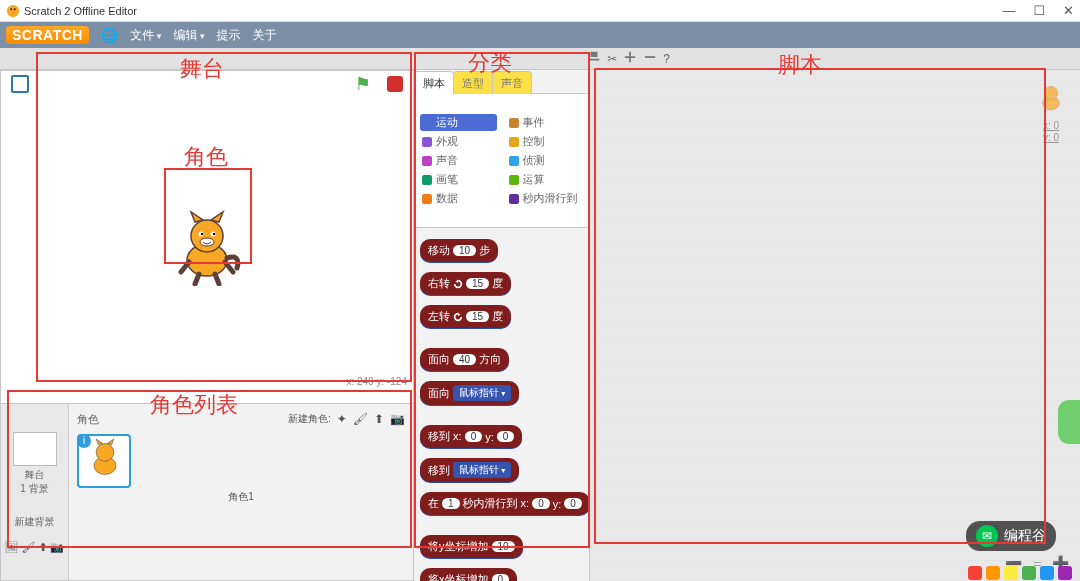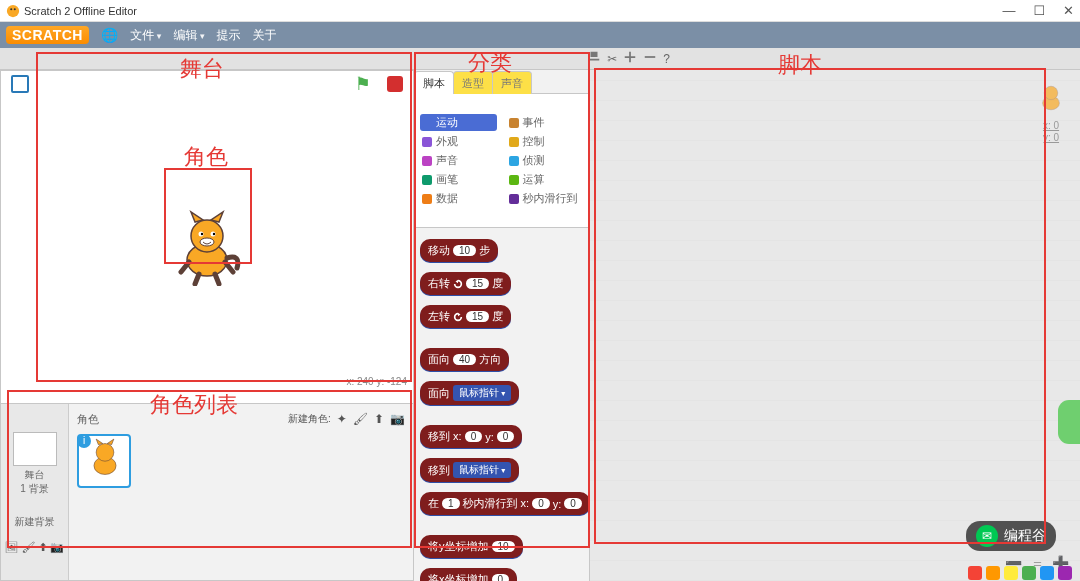--- a/index.html
+++ b/index.html
@@ -173,20 +173,21 @@
         </div>
         <div class="sprite-thumb">
           <div class="info">i</div>
           <svg width="48" height="42" viewBox="0 0 72 76">
               <ellipse cx="36" cy="50" rx="20" ry="16" fill="#f9a825" stroke="#5d4037"></ellipse>
               <circle cx="36" cy="26" r="16" fill="#f9a825" stroke="#5d4037"></circle>
               <polygon points="24,12 20,2 32,10" fill="#f9a825" stroke="#5d4037"></polygon>
               <polygon points="48,12 52,2 40,10" fill="#f9a825" stroke="#5d4037"></polygon>
             </svg>
         </div>
+        <div class="sprite-name">角色1</div>
       </div>
     </div>
   </div>
 
   <div class="mid">
     <div class="tabs">
       <div class="tab active">脚本</div>
       <div class="tab">造型</div>
       <div class="tab">声音</div>
     </div>

